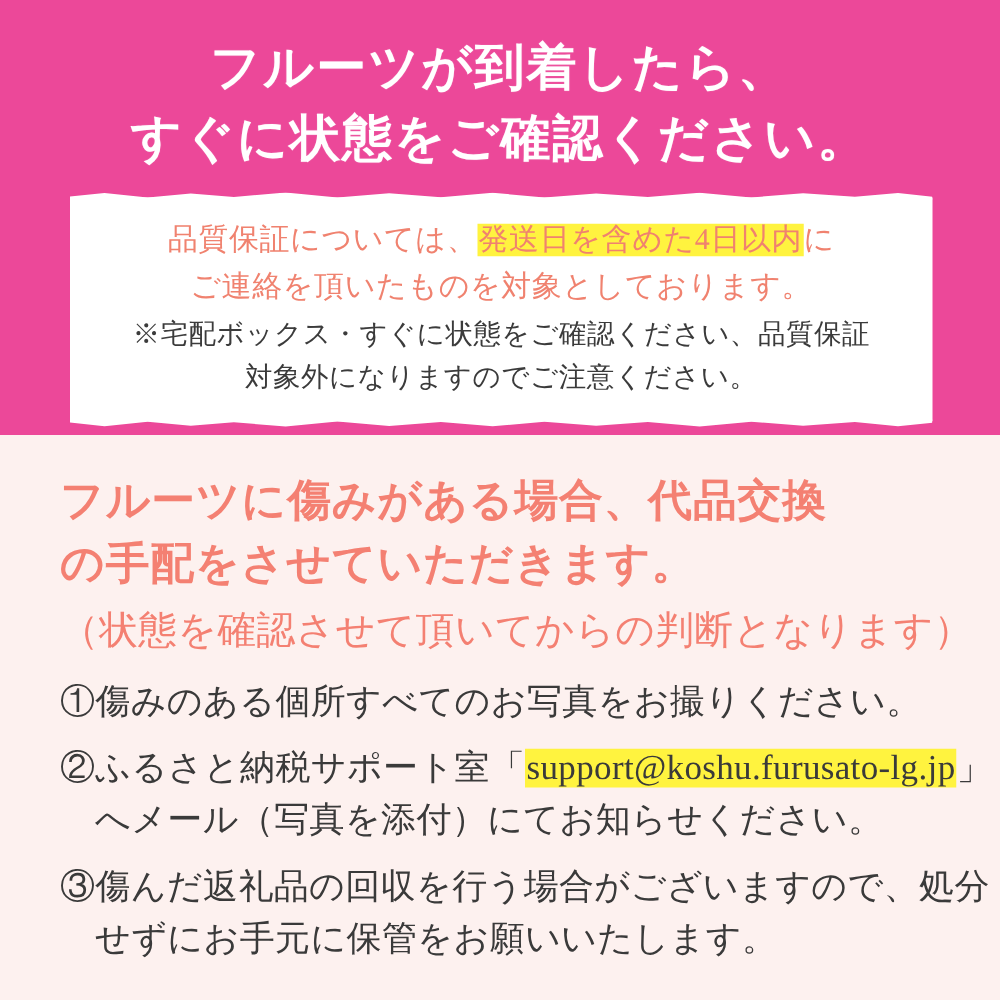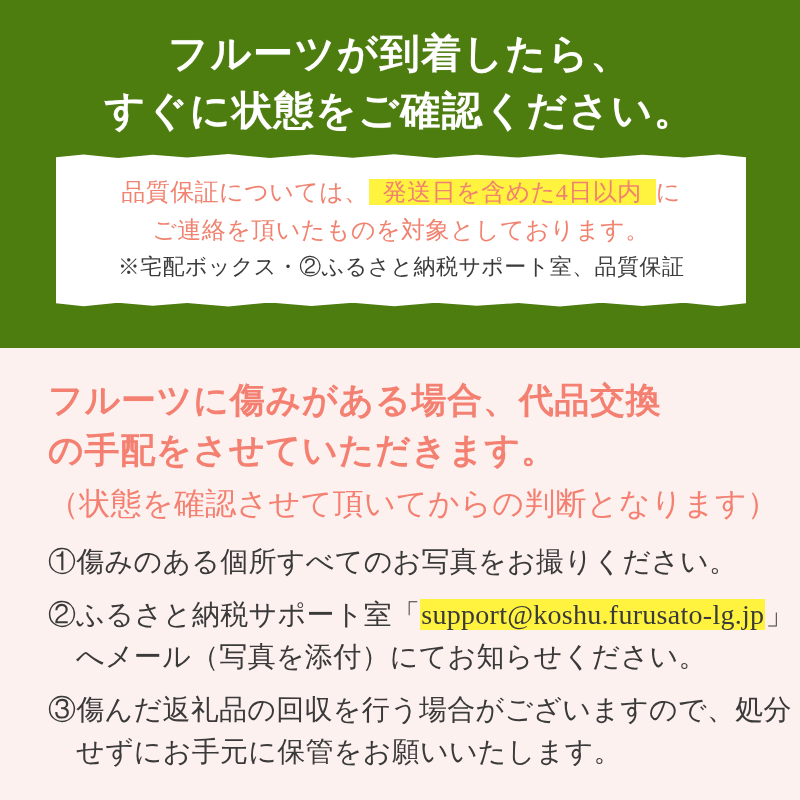--- a/index.html
+++ b/index.html
@@ -20,21 +20,21 @@
     height: 800px;
     background: #fdf1ef;
     box-sizing: border-box;
   }
 
   
   .banner {
     position: relative;
     width: 800px;
     height: 348px;
-    background: #4d7c0f;
+    background: #ec4899;
     box-sizing: border-box;
     padding: 26px 20px 0 20px;
   }
 
   .banner-heading {
     text-align: center;
     color: #ffffff;
     font-size: 40px;
     font-weight: bold;
     line-height: 1.42;
@@ -87,21 +87,21 @@
     line-height: 1.58;
     letter-spacing: 0.02em;
     white-space: nowrap;
   }
   .callout-line.note {
     color: #3b3b3b;
     font-size: 22px;
   }
   .hl {
     background: #fff33f;
-    padding: 0 14px;
+    padding: 0 1px;
   }
 
   
   .body-section {
     position: relative;
     width: 708px;
     height: 452px;
     background: #fdf1ef;
     box-sizing: border-box;
     padding: 28px 44px 0 48px;
@@ -157,21 +157,22 @@
     <div class="banner-heading">
       <span class="line">フルーツが到着したら、</span>
       <span class="line">すぐに状態をご確認ください。</span>
     </div>
 
     <div class="callout">
       <div class="callout-line">
         <span>品質保証については、</span><span class="hl">発送日を含めた4日以内</span><span>に</span>
       </div>
       <div class="callout-line">ご連絡を頂いたものを対象としております。</div>
-      <div class="callout-line note">※宅配ボックス・②ふるさと納税サポート室、品質保証</div>
+      <div class="callout-line note">※宅配ボックス・すぐに状態をご確認ください、品質保証</div>
+      <div class="callout-line note">対象外になりますのでご注意ください。</div>
     </div>
   </div>
 
   <div class="body-section">
     <div class="body-heading">
       <span class="line">フルーツに傷みがある場合、代品交換</span>
       <span class="line">の手配をさせていただきます。</span>
     </div>
 
     <div class="body-subheading">（状態を確認させて頂いてからの判断となります）</div>

